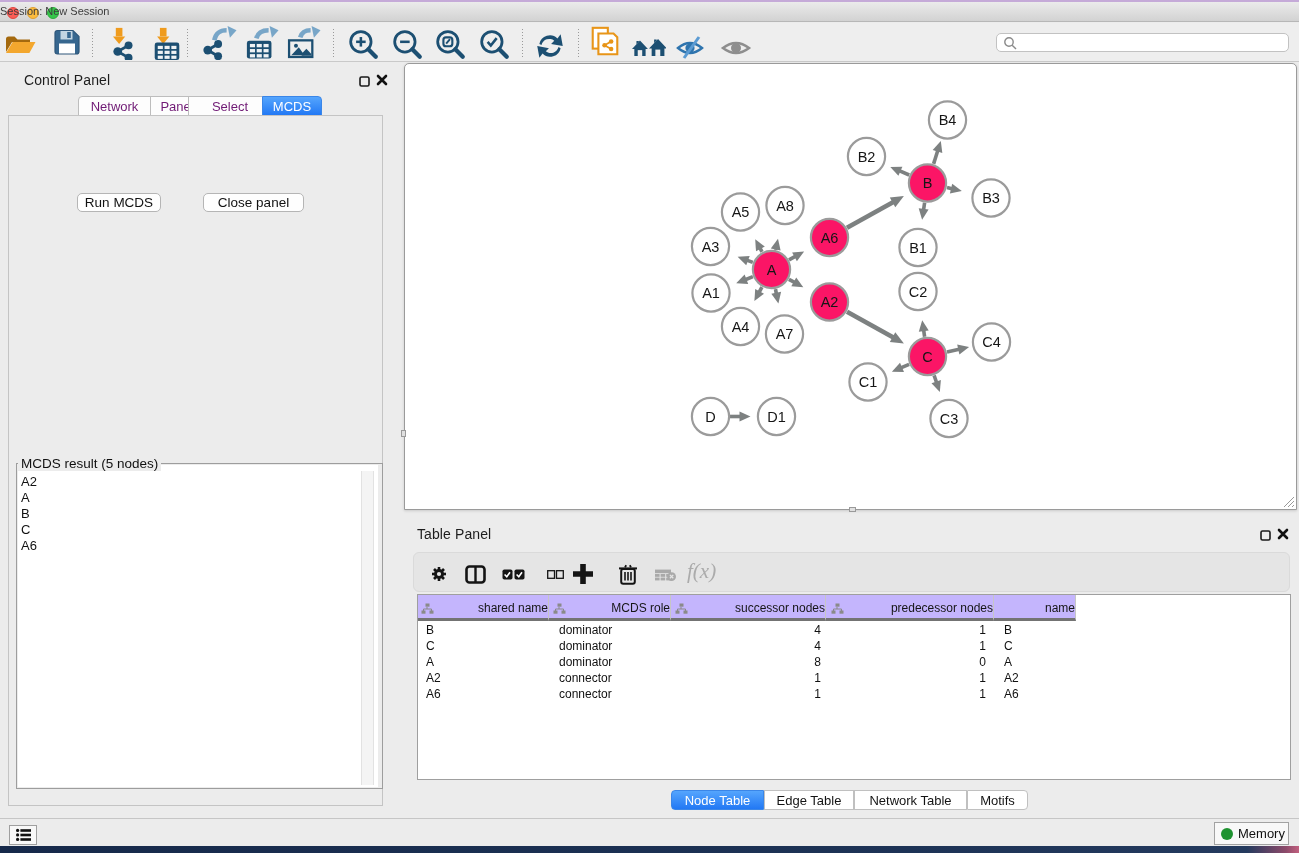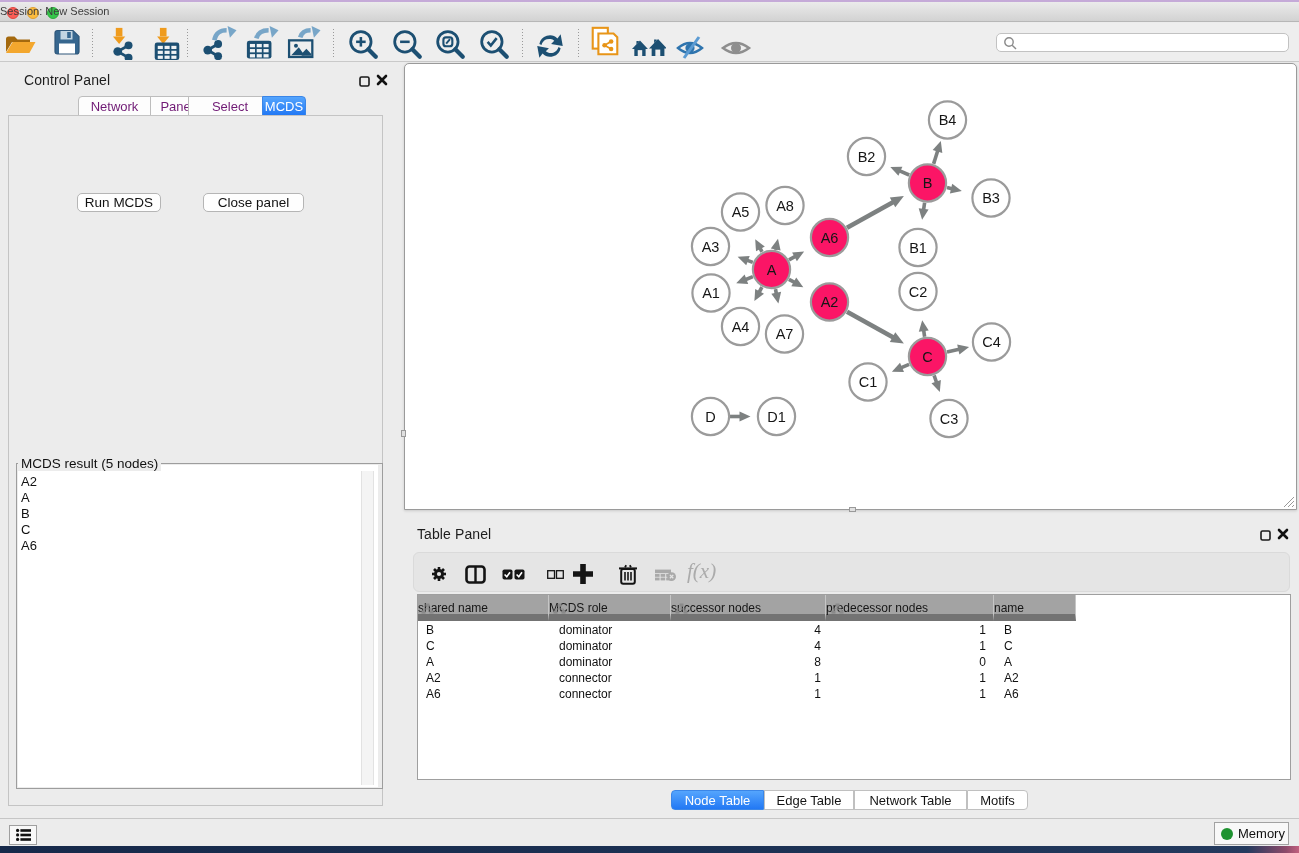--- a/index.html
+++ b/index.html
@@ -30,21 +30,21 @@
 #gblist .li{font-size:13px;color:#111;padding-left:3px;height:16px;line-height:16px}
 #gbscroll{position:absolute;right:4px;top:6px;width:13px;height:314px;background:#f4f4f4;border-left:1px solid #e2e2e2;border-right:1px solid #e2e2e2}
 
 #netwin{left:404px;top:63px;width:893px;height:447px;background:#fff;border:1px solid #9a9a9a;border-radius:5px 5px 0 0;box-shadow:0 1px 3px rgba(0,0,0,.15)}
 #nettb{position:absolute;left:0;top:0;width:100%;height:21px;background:linear-gradient(#ededed,#d4d4d4);border-bottom:1px solid #b3b3b3;border-radius:5px 5px 0 0}
 #nettb .title{position:absolute;left:0;right:0;top:3px;text-align:center;font-size:13.5px;color:#343434}
 
 #tpanel{left:404px;top:521px;width:895px;height:297px;background:#ececec}
 #tptools{position:absolute;left:9px;top:31px;width:877px;height:40px;background:#e5e5e5;border:1px solid #dadada;border-radius:6px}
 #ttable{position:absolute;left:13px;top:73px;width:874px;height:186px;background:#fff;border:1px solid #9f9f9f}
-.th{position:absolute;top:0;height:26px;background:#a3a3a3;border-right:1px solid #c6c6c6;border-bottom:7px solid #737373;font-size:12px;color:#161616;text-align:left;line-height:26px}
+.th{position:absolute;top:0;height:26px;background:#c4b5fd;border-right:1px solid #c6c6c6;border-bottom:3px solid #737373;font-size:12px;color:#161616;text-align:right;line-height:26px}
 .tr{position:absolute;font-size:12px;color:#111;height:16px;line-height:16px}
 .btab{position:absolute;top:269px;height:20px;background:#fff;border:1px solid #c0c0c0;font-size:13px;color:#141414;text-align:center;line-height:19px}
 
 #statusbar{left:0;top:818px;width:1299px;height:29px;background:#ececec;border-top:1px solid #c6c6c6}
 #memorybtn{position:absolute;right:10px;top:3px;width:75px;height:23px;background:#f8f8f8;border:1px solid #a2a2a2;font-size:13px;color:#111}
 #listbtn{position:absolute;left:9px;top:6px;width:28px;height:20px;background:#f8f8f8;border:1px solid #9f9f9f}
 #navy{left:0;top:846px;width:1299px;height:7px;background:linear-gradient(90deg,#16294a 0%,#1d3356 70%,#243a5e 96%,#8d4a6a 99%,#c2607f 100%)}
 </style></head>
 <body>
 <div id="lav" class="abs"></div>
@@ -194,21 +194,21 @@
     <div class="phead" style="position:absolute;left:24px;top:9px">Control Panel</div>
     <div class="winbtn" style="left:359px"><svg width="11" height="11" viewBox="0 0 11 11">
         <rect x="1" y="1" width="9" height="9" fill="none" stroke="#1a1a1a" stroke-width="1.6" rx="1.5"></rect>
       </svg></div>
     <div class="winbtn" style="left:376px;top:9px"><svg width="12" height="12" viewBox="0 0 12 12">
         <path d="M2 2 L10 10 M10 2 L2 10" stroke="#111" stroke-width="2.6" stroke-linecap="round"></path>
       </svg></div>
     <div class="tab" style="left:78px;width:73px;border-radius:4px 0 0 0">Network</div>
     <div class="tab" style="left:150px;width:54px">Panel</div>
     <div class="tab" style="left:188px;width:84px">Select</div>
-    <div class="tab" style="left:262px;width:44px;background:linear-gradient(#55a5fd,#2278f4);color:#fff;border-color:#3a86e8;border-radius:0 4px 0 0">MCDS</div>
+    <div class="tab" style="left:262px;width:60px;background:linear-gradient(#55a5fd,#2278f4);color:#fff;border-color:#3a86e8;border-radius:0 4px 0 0">MCDS</div>
     <div id="cpbody" class="abs" style="position:absolute">
       <div class="btn" style="left:68px;width:84px">Run MCDS</div>
       <div class="btn" style="left:194px;width:101px">Close panel</div>
       <div id="groupbox" class="abs">
         <div id="gbborder"></div>
         <div id="gbtitle">MCDS result (5 nodes)</div>
         <div id="gblist">
           <div class="li">A2</div>
           <div class="li">A</div>
           <div class="li">B</div>

